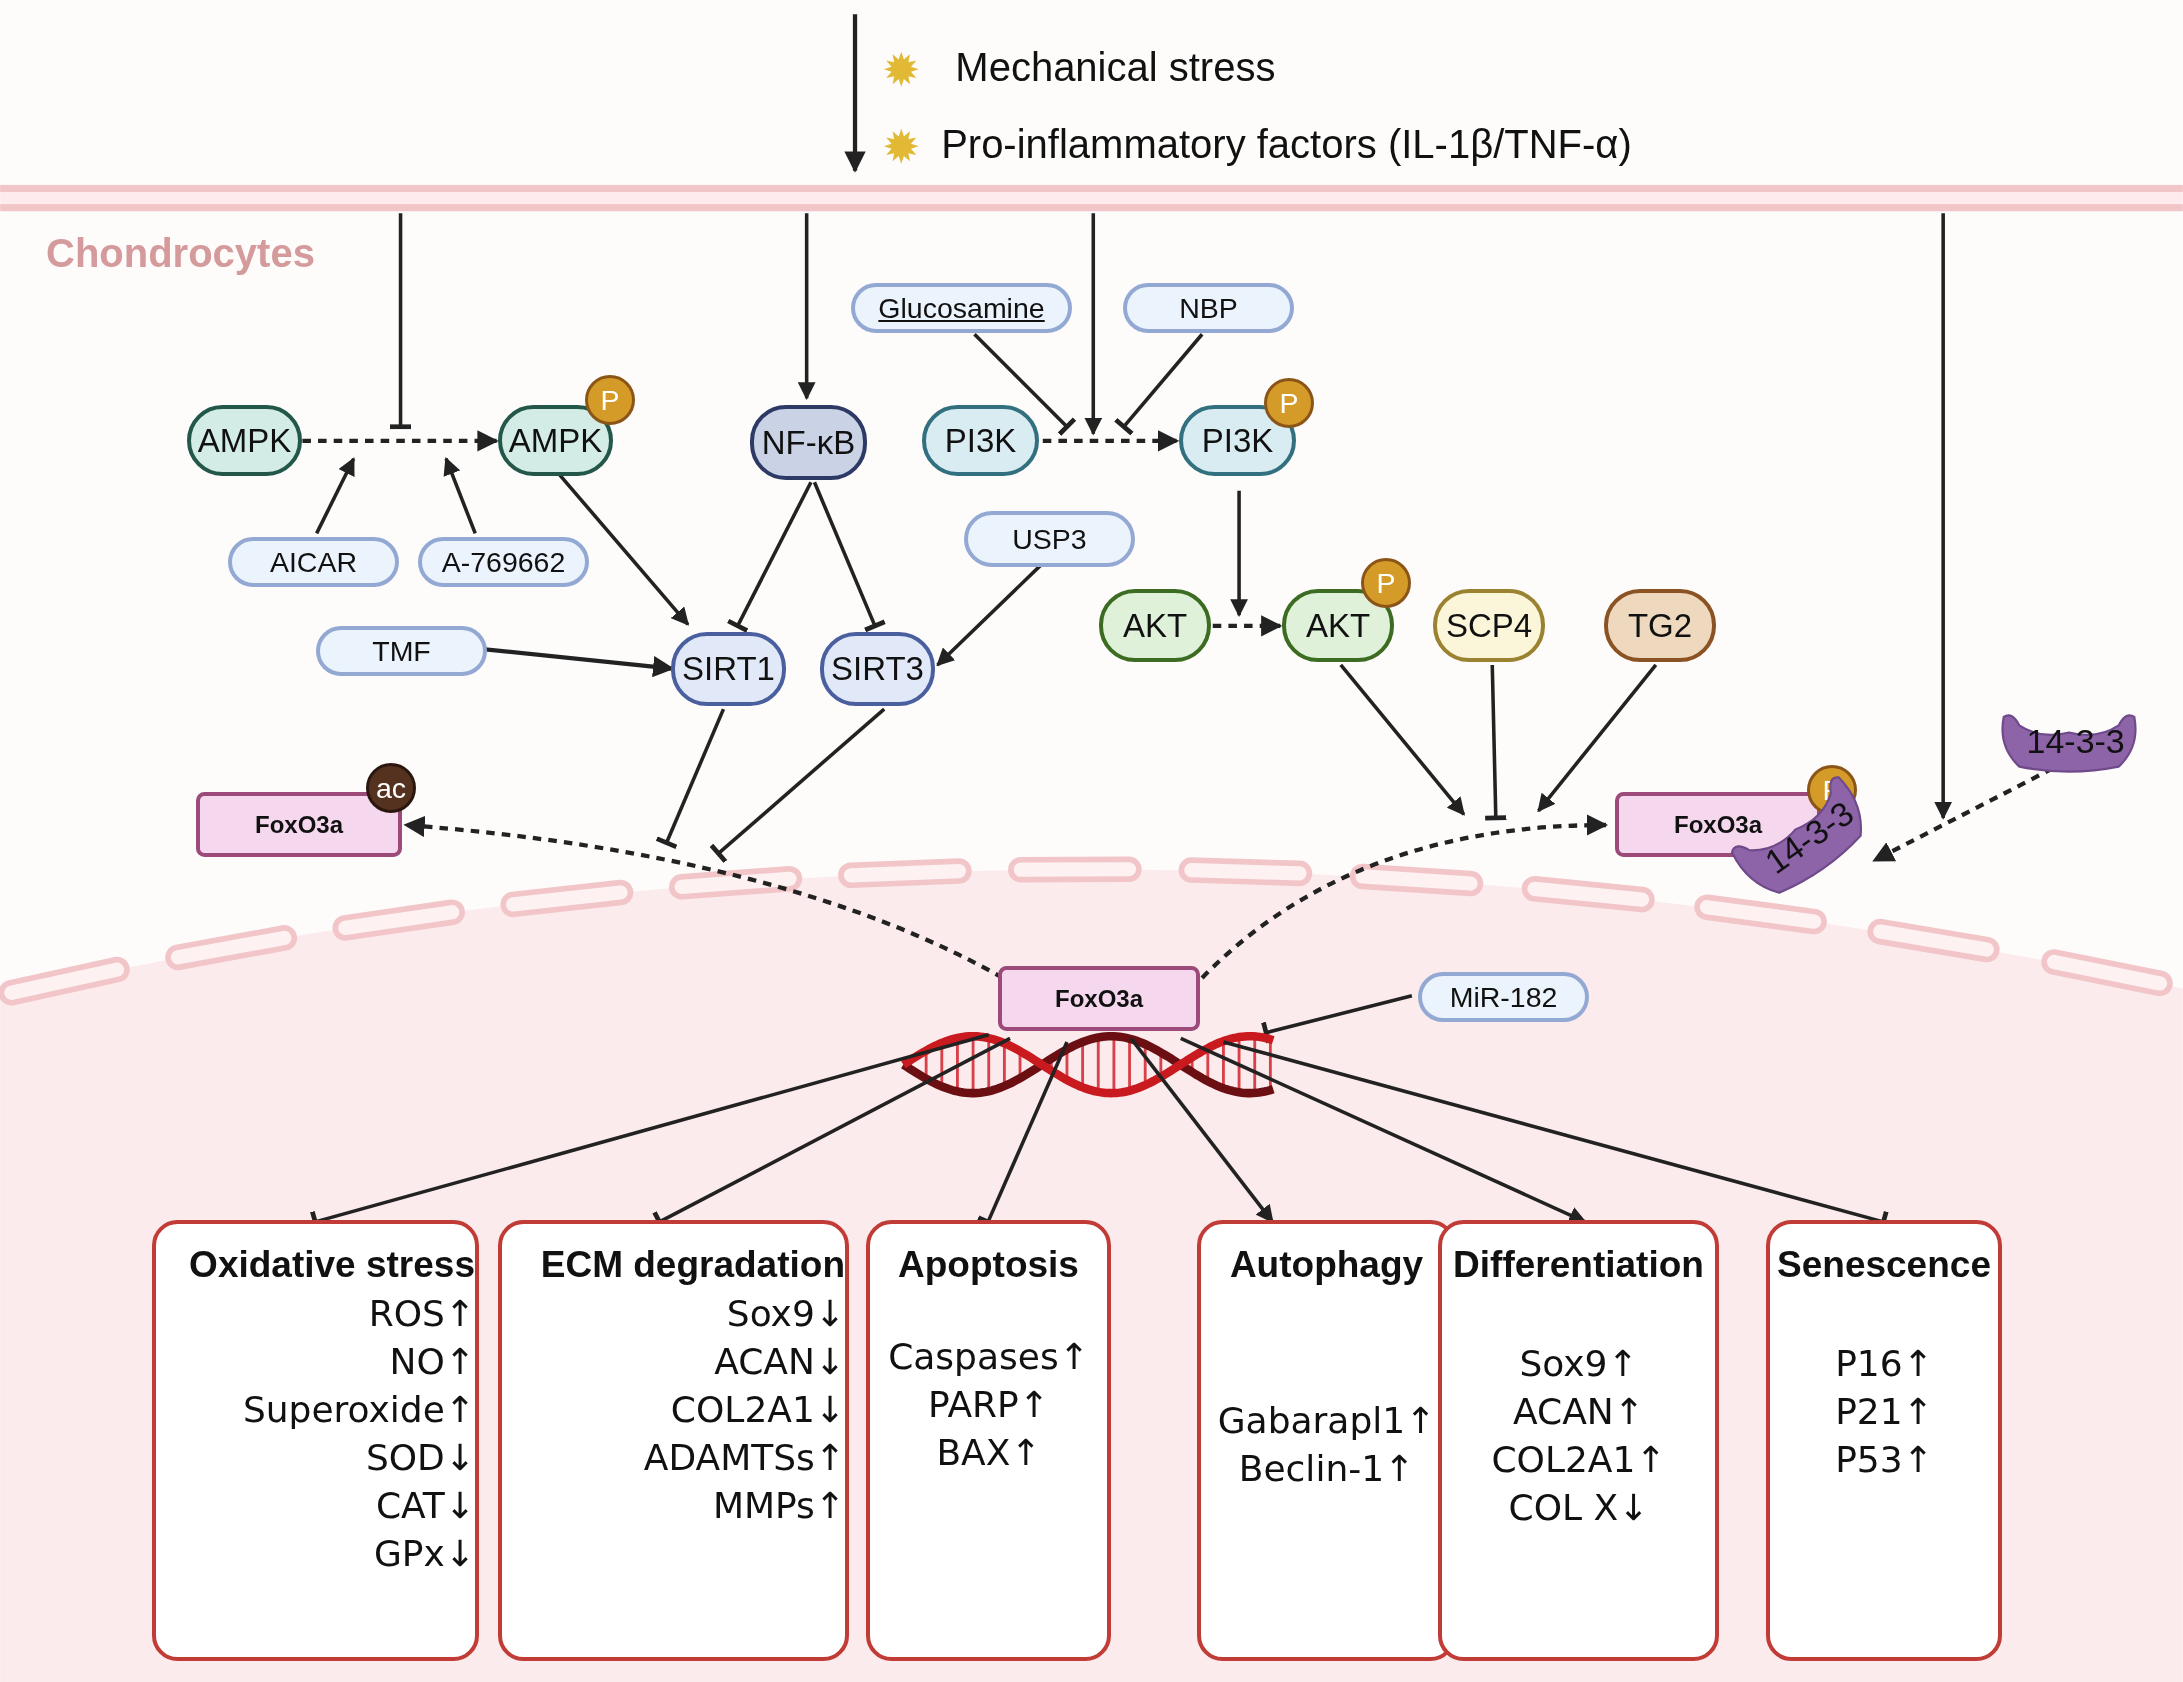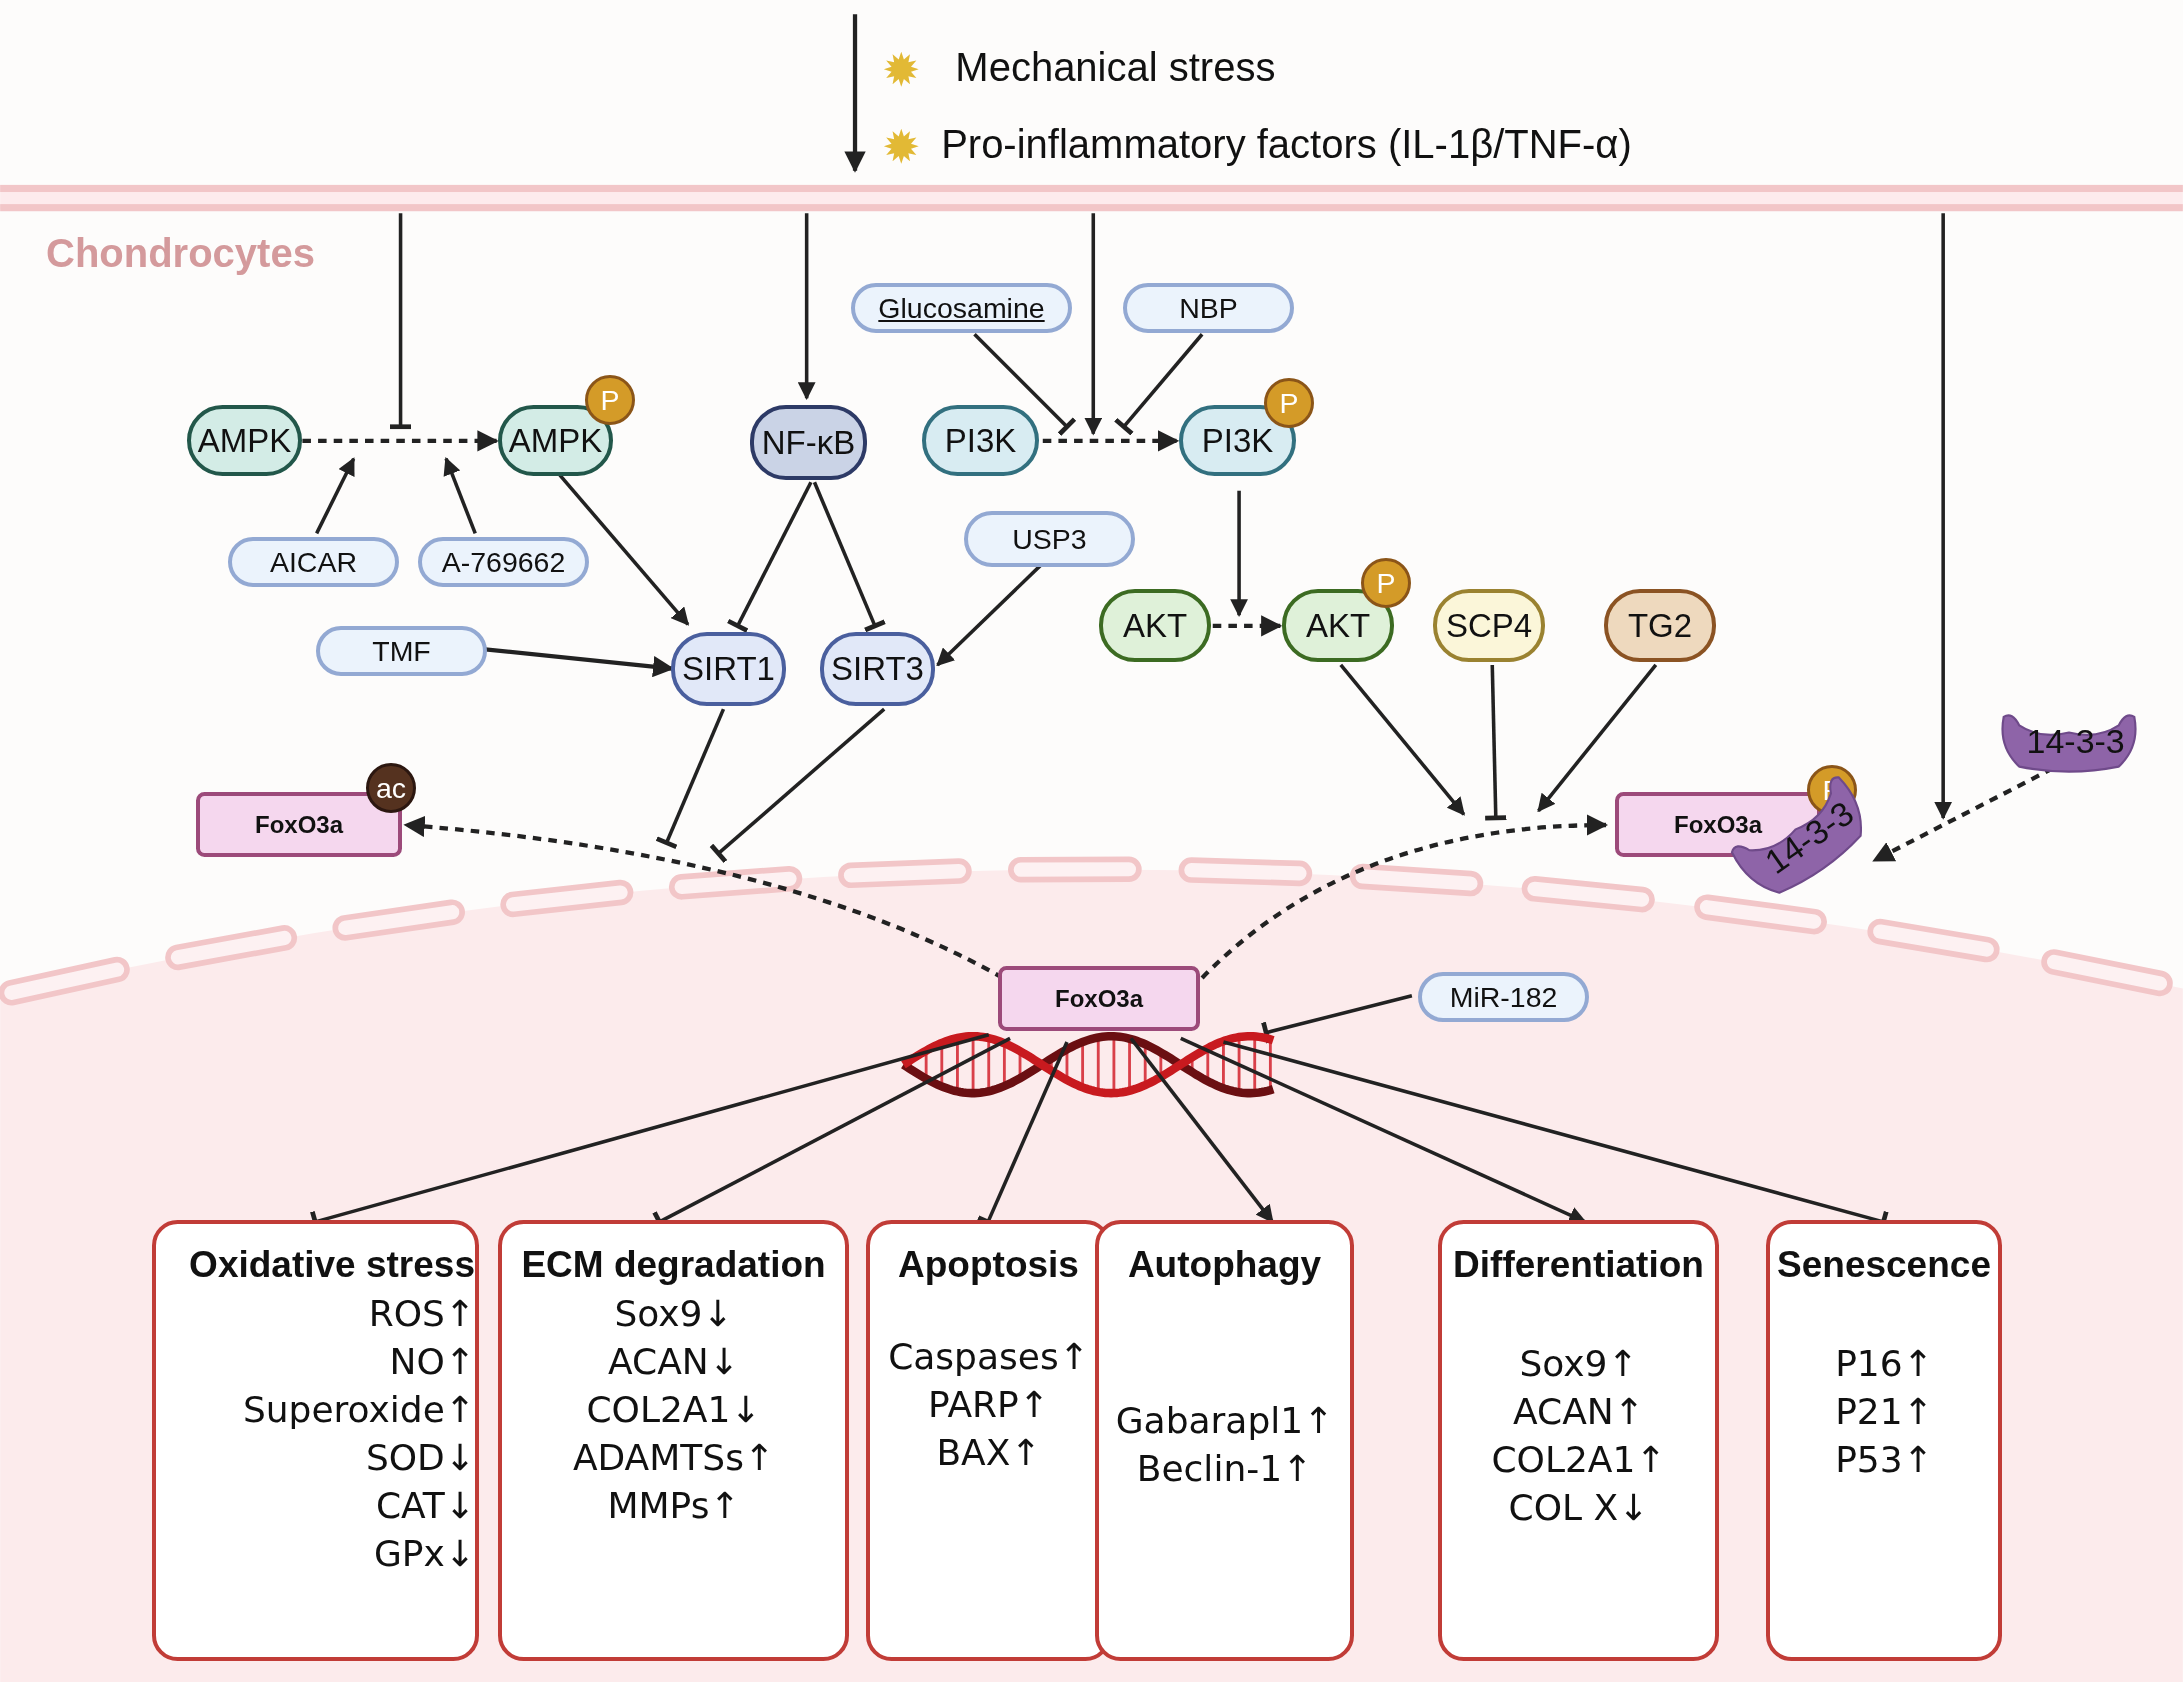--- a/index.html
+++ b/index.html
@@ -258,39 +258,39 @@
         <div class="title">Oxidative stress</div>
         <div class="items" style="margin-top: 4.3px;">
           <div>ROS↑</div>
           <div>NO↑</div>
           <div>Superoxide↑</div>
           <div>SOD↓</div>
           <div>CAT↓</div>
           <div>GPx↓</div>
         </div>
       </div>
-      <div class="outcome" style="left: 498px; width: 351px;">
+      <div class="outcome" style="left: 498px; width: 351px; text-align: right;">
         <div class="title">ECM degradation</div>
         <div class="items" style="margin-top: 4px;">
           <div>Sox9↓</div>
           <div>ACAN↓</div>
           <div>COL2A1↓</div>
           <div>ADAMTSs↑</div>
           <div>MMPs↑</div>
         </div>
       </div>
       <div class="outcome" style="left: 866px; width: 245px;">
         <div class="title">Apoptosis</div>
         <div class="items" style="margin-top: 47px;">
           <div>Caspases↑</div>
           <div>PARP↑</div>
           <div>BAX↑</div>
         </div>
       </div>
-      <div class="outcome" style="left: 1095px; width: 259px;">
+      <div class="outcome" style="left: 1197px; width: 259px;">
         <div class="title">Autophagy</div>
         <div class="items" style="margin-top: 111px;">
           <div>Gabarapl1↑</div>
           <div>Beclin-1↑</div>
         </div>
       </div>
       <div class="outcome" style="left: 1438px; width: 281px;">
         <div class="title">Differentiation</div>
         <div class="items" style="margin-top: 54px;">
           <div>Sox9↑</div>

